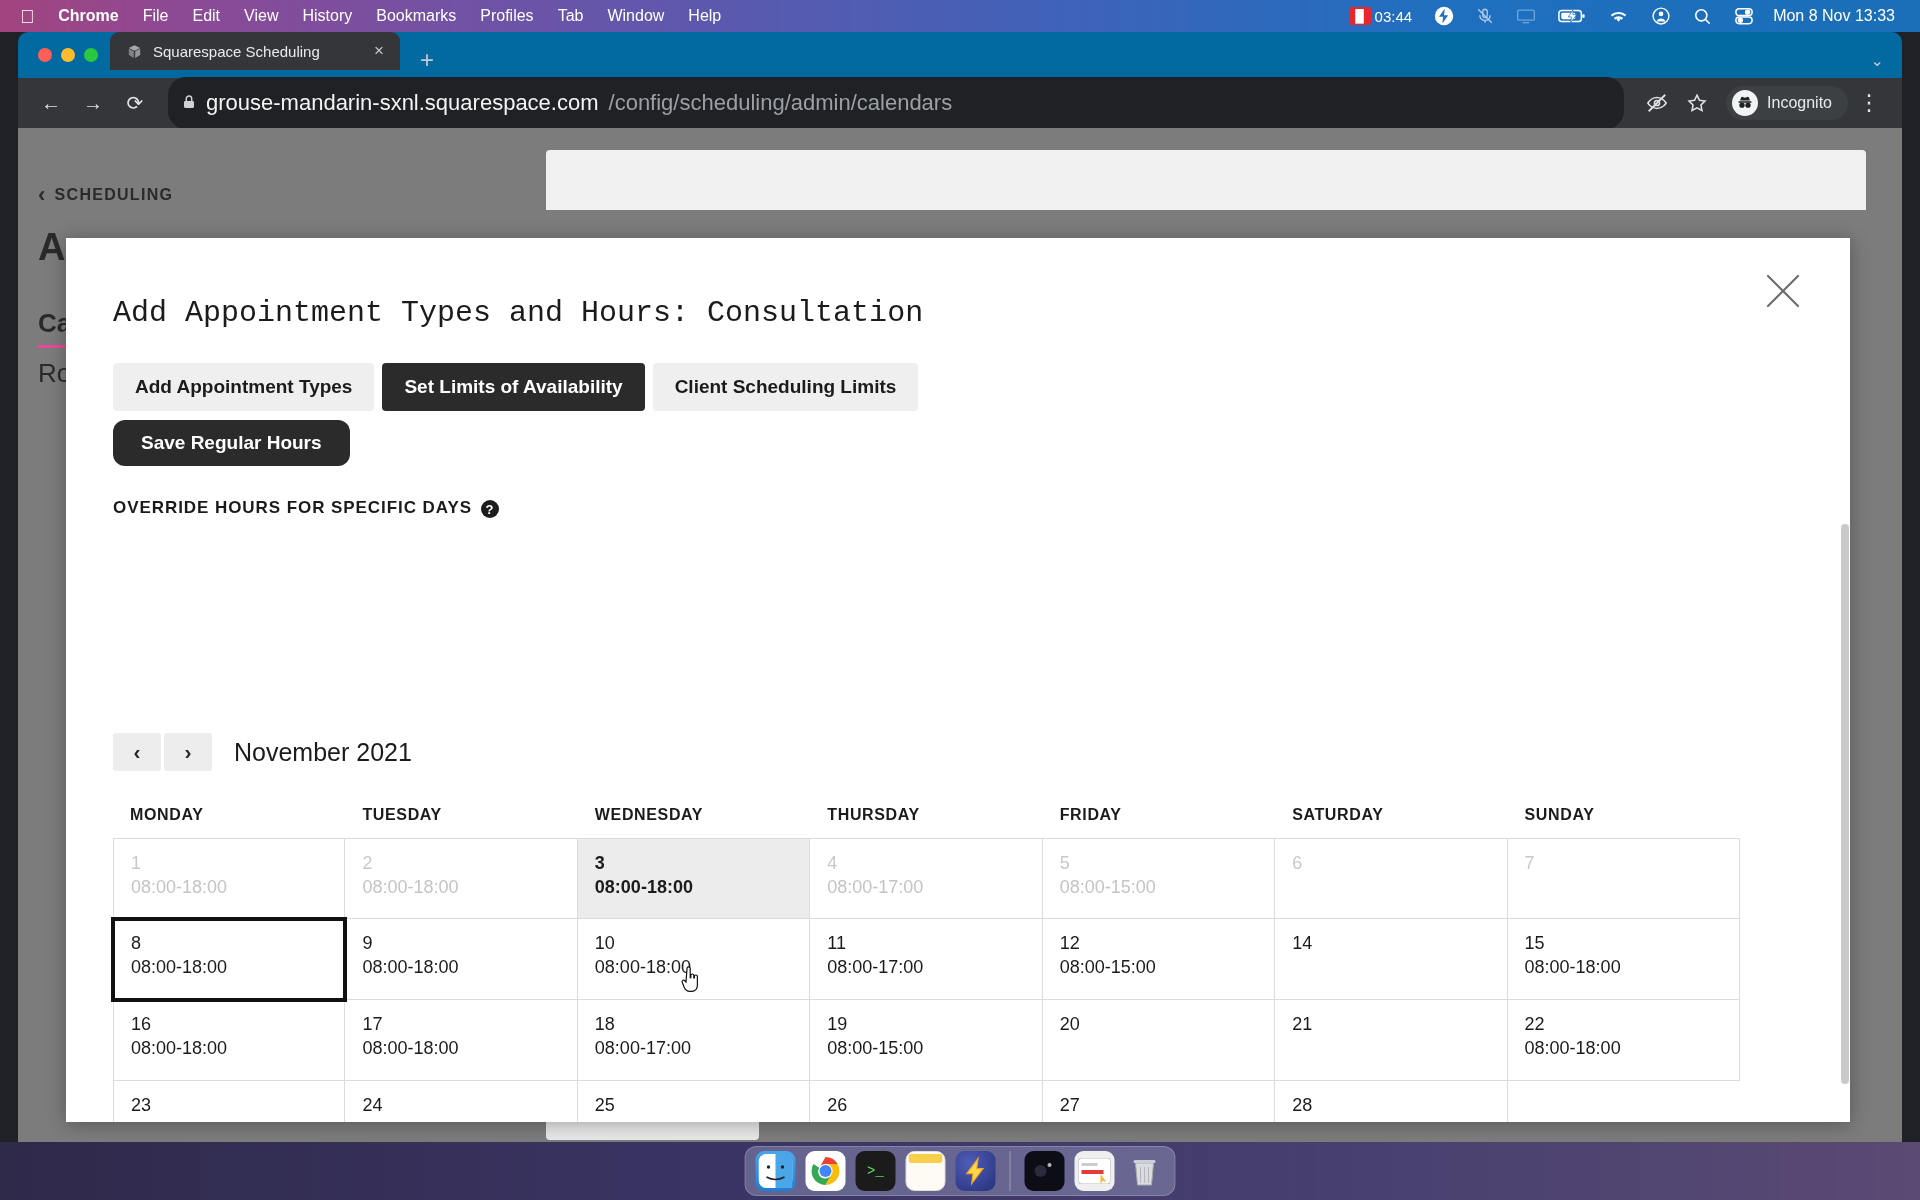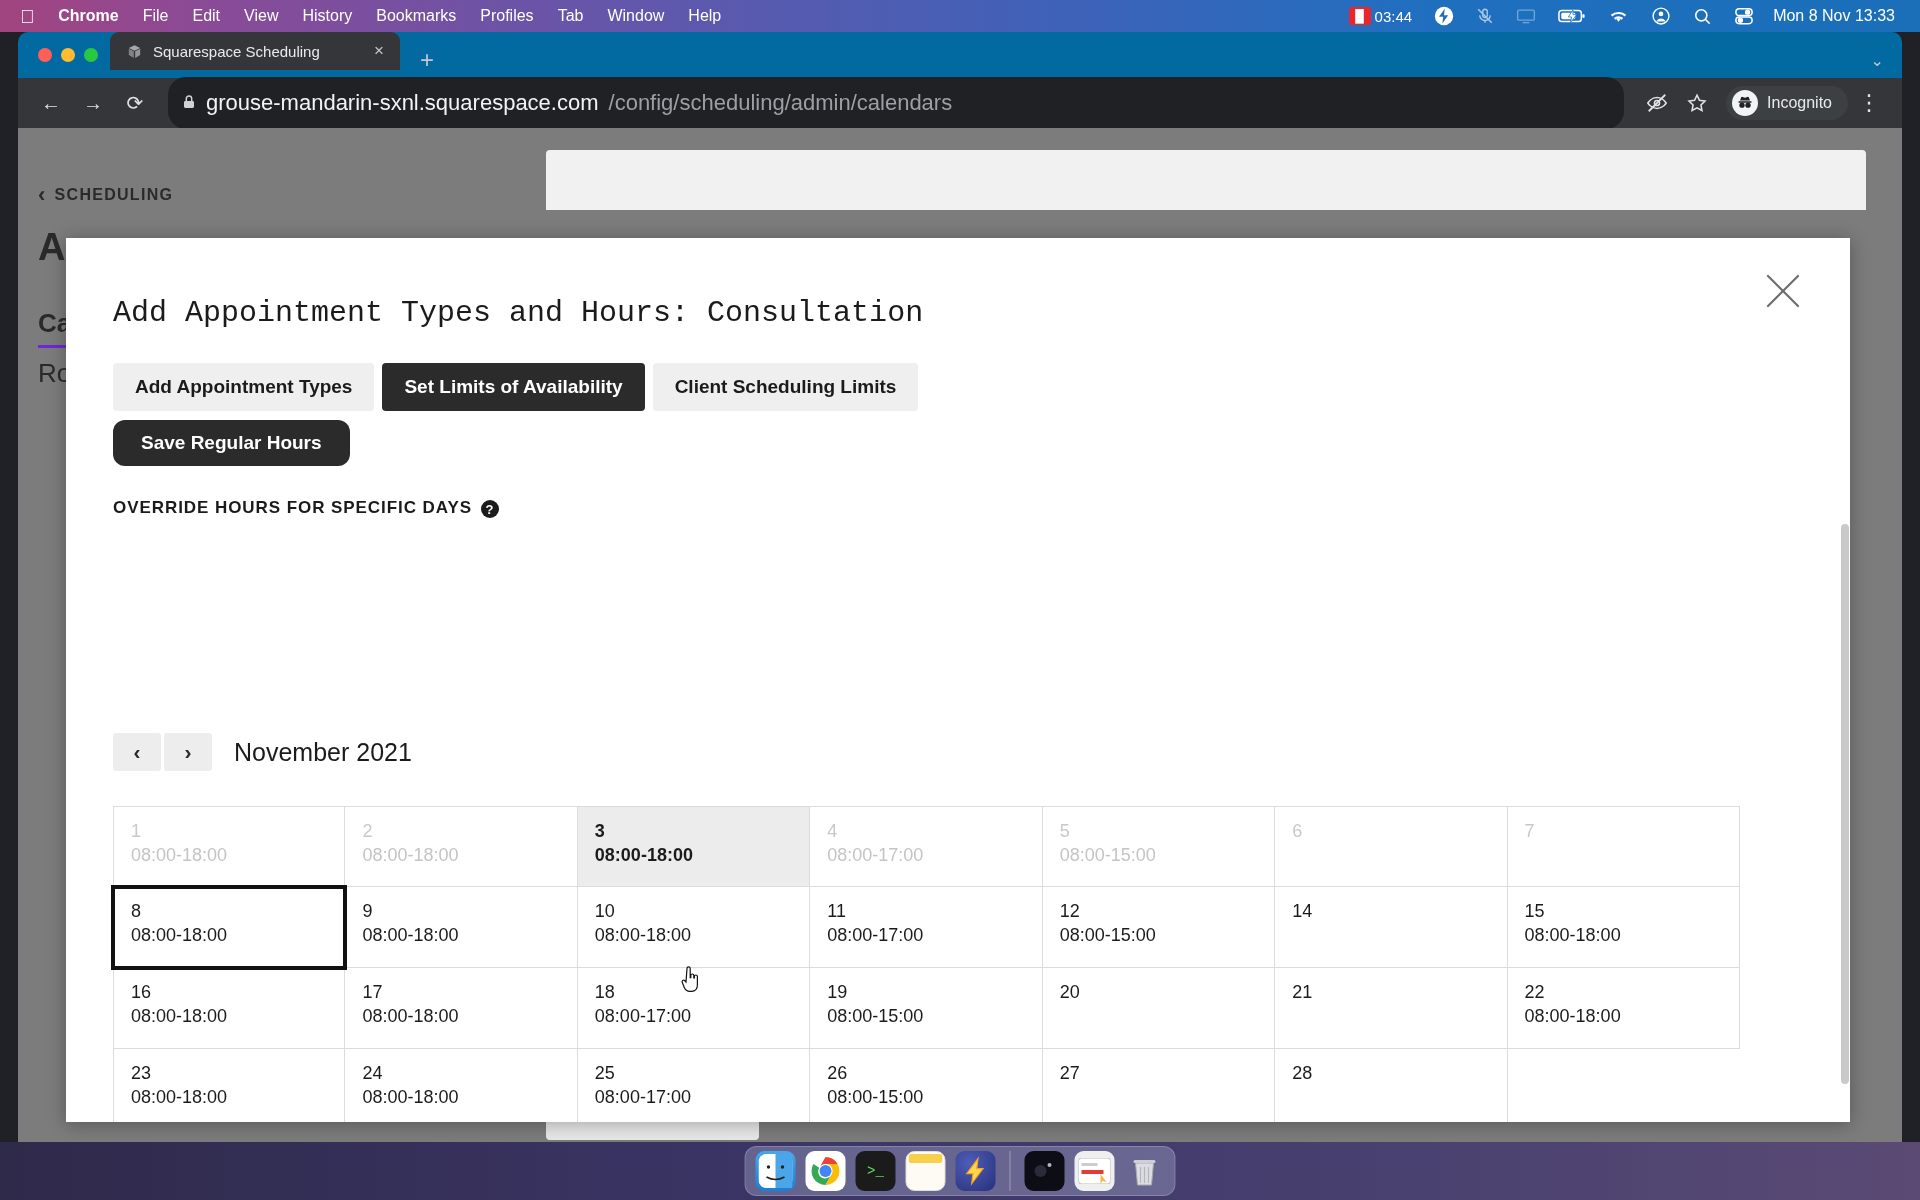--- a/index.html
+++ b/index.html
@@ -64,21 +64,21 @@
   }
   .incog-av { width: 26px; height: 26px; border-radius: 50%; background: #f1f3f4; display: flex; align-items: center; justify-content: center; }
 
   
   #page { position: absolute; top: 96px; left: 0; width: 1884px; height: 1014px; background: #fff; overflow: hidden; }
   #dim { position: absolute; inset: 0; background: #7c7c7c; }
 
   .bg-text { position: absolute; color: #2a2a2a; font-weight: 600; white-space: nowrap; }
   #bg-breadcrumb { top: 54px; left: 20px; font-size: 16px; letter-spacing: .08em; display: flex; align-items: center; gap: 8px; }
   #bg-title { top: 98px; left: 20px; font-size: 38px; }
-  #bg-tab1 { top: 180px; left: 20px; font-size: 26px; border-bottom: 3px solid #6d28d9; padding-bottom: 6px; }
+  #bg-tab1 { top: 180px; left: 20px; font-size: 26px; border-bottom: 3px solid #ec4899; padding-bottom: 6px; }
   #bg-tab2 { top: 230px; left: 20px; font-size: 26px; font-weight: 400; }
   #bg-allow { top: 878px; left: 0; width: 1884px; text-align: center; font-size: 21px; font-weight: 400; color: #1f1f1f; }
   #bg-advance { top: 920px; left: 0; width: 1884px; text-align: center; font-size: 21px; font-weight: 400; color: #1f1f1f; }
   #bg-edit-btn {
     top: 962px; left: 528px; font-size: 21px; font-weight: 400; color: #1f1f1f;
     background: #e8e8e8; padding: 13px 22px; border-radius: 4px;
   }
   #bg-card-top { position: absolute; top: 22px; left: 528px; width: 1320px; height: 60px; background: #f1f1f1; border-radius: 4px 4px 0 0; }
 
   
@@ -329,20 +329,29 @@
 
       <div id="monthnav">
         <div class="navbtns">
           <span class="navbtn">‹</span>
           <span class="navbtn">›</span>
         </div>
         <span id="month-label">November 2021</span>
       </div>
 
       <div id="calendar">
+        <div class="cal-head">
+          <div>MONDAY</div>
+          <div>TUESDAY</div>
+          <div>WEDNESDAY</div>
+          <div>THURSDAY</div>
+          <div>FRIDAY</div>
+          <div>SATURDAY</div>
+          <div>SUNDAY</div>
+        </div>
         <div class="cal-grid" id="cal-grid">
             <div class="cell past row-first">
               <div class="dnum">1</div>
               <div class="hrs">08:00-18:00</div>
             </div>
             <div class="cell past row-first">
               <div class="dnum">2</div>
               <div class="hrs">08:00-18:00</div>
             </div>
             <div class="cell today row-first">

